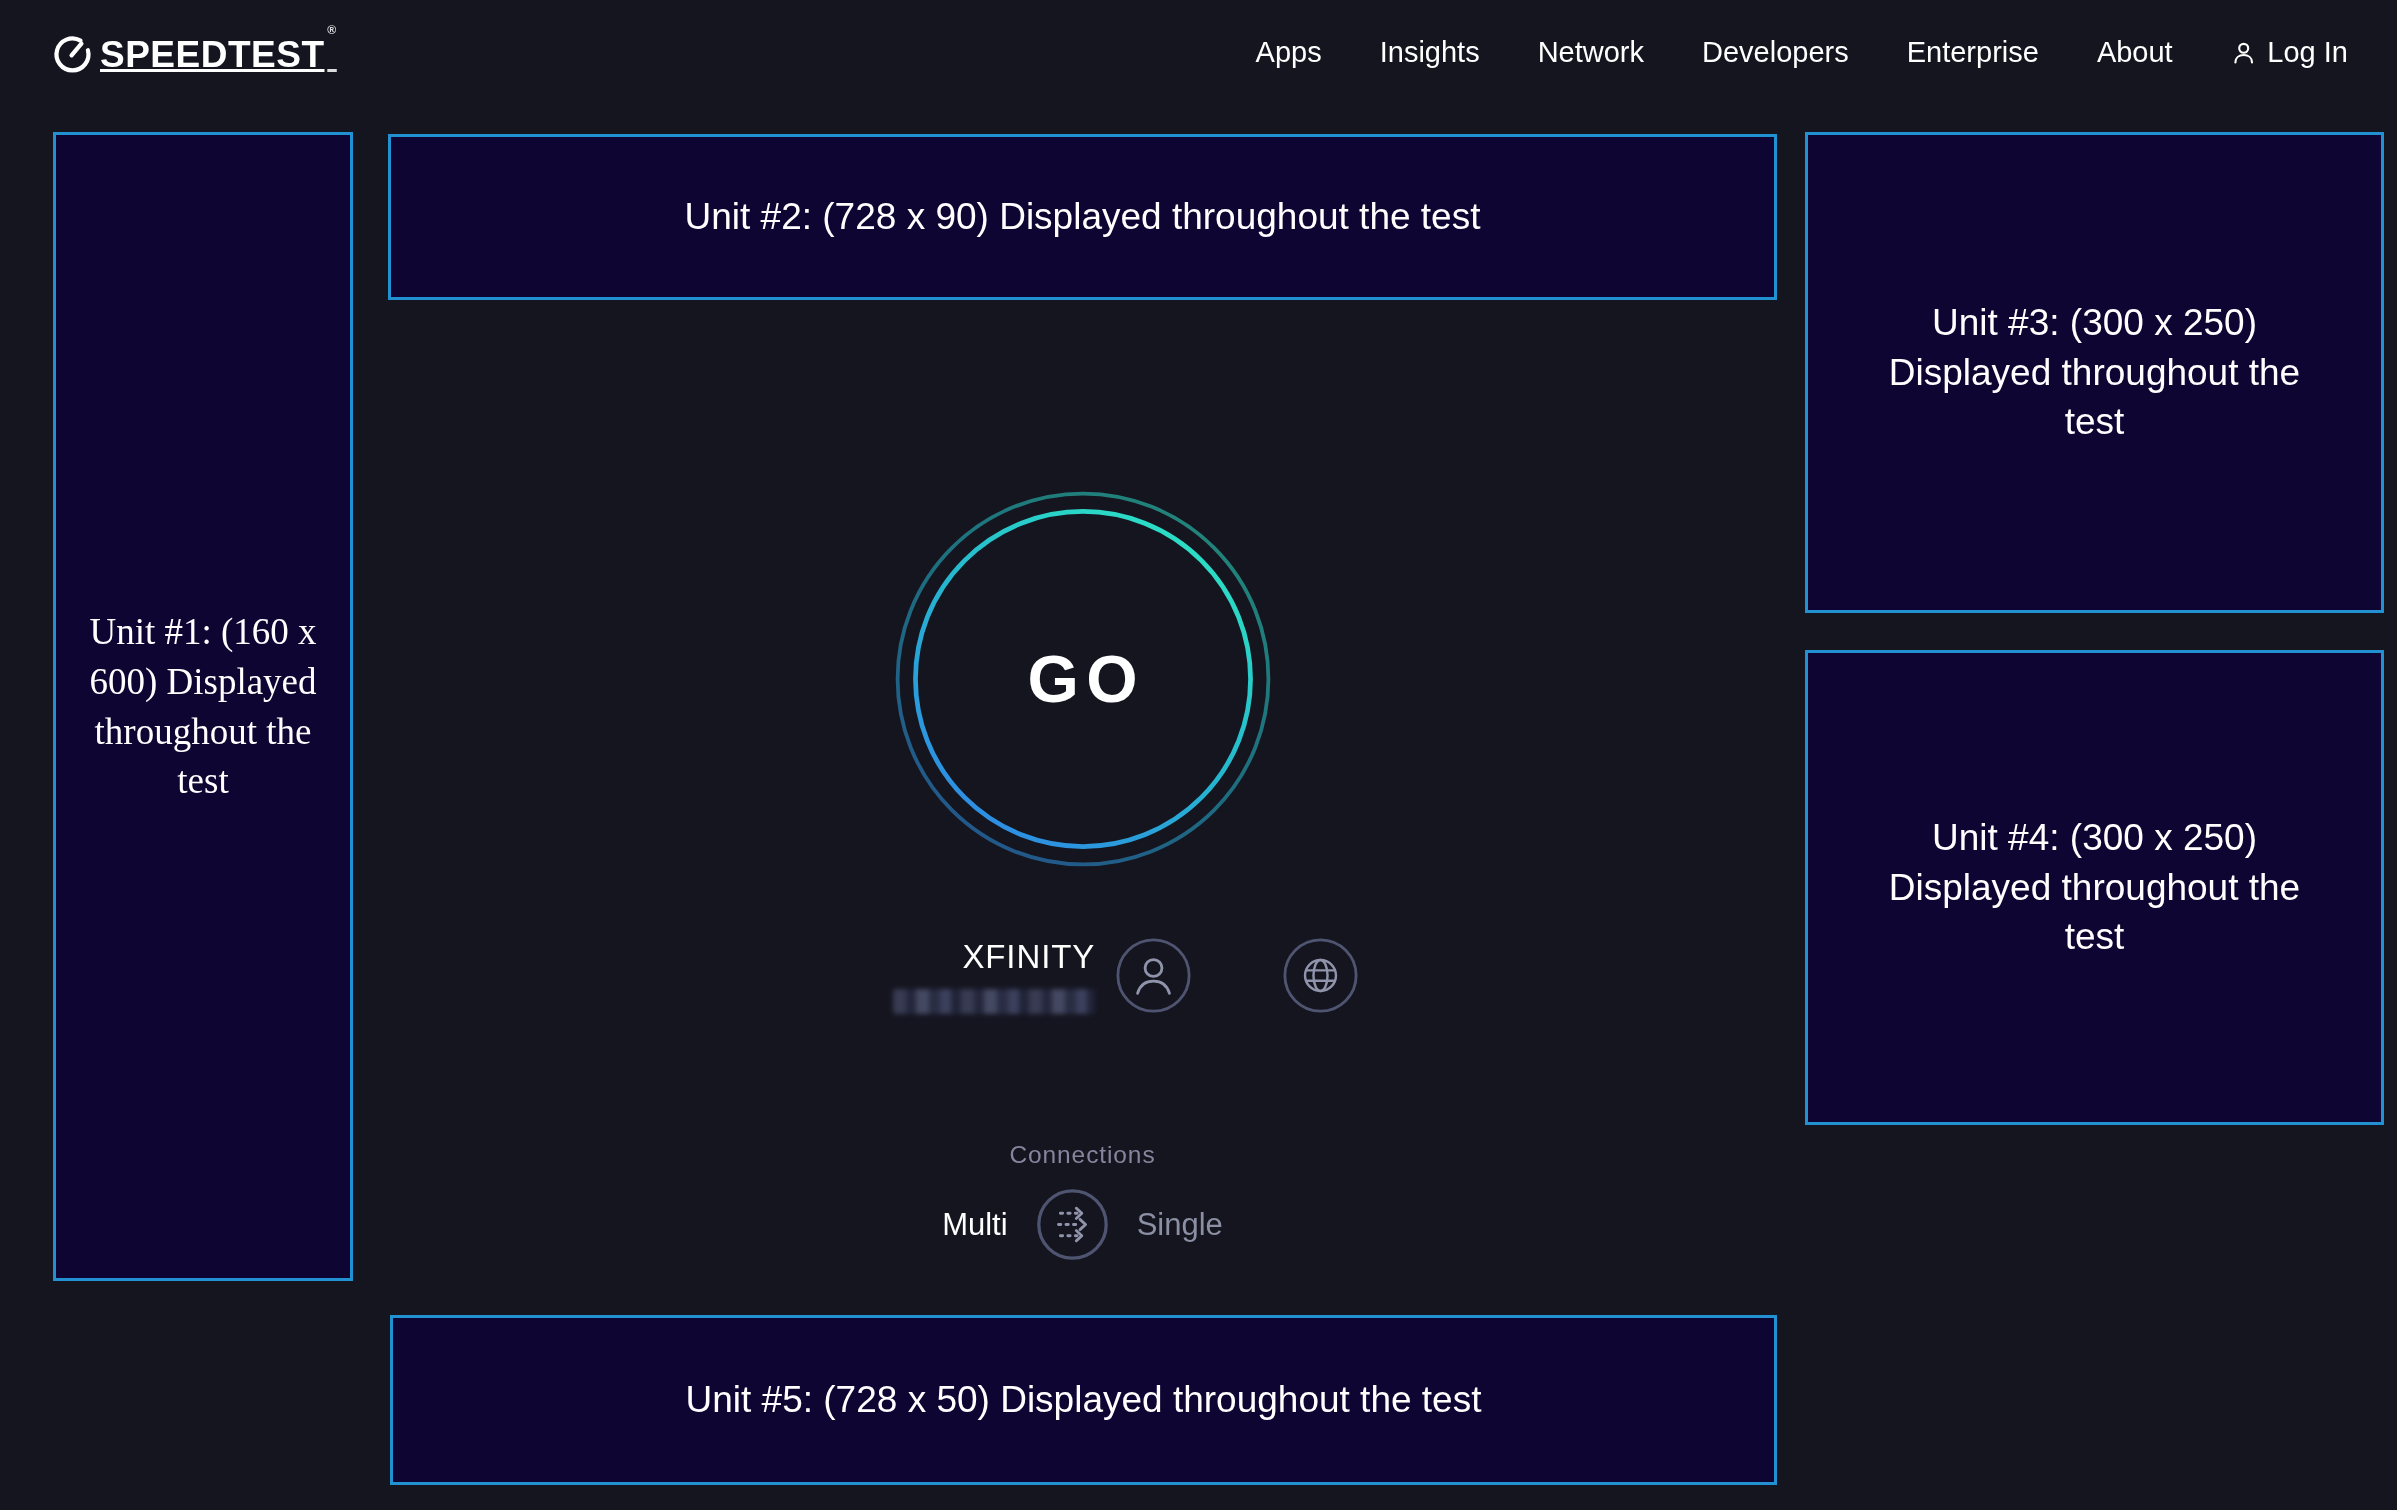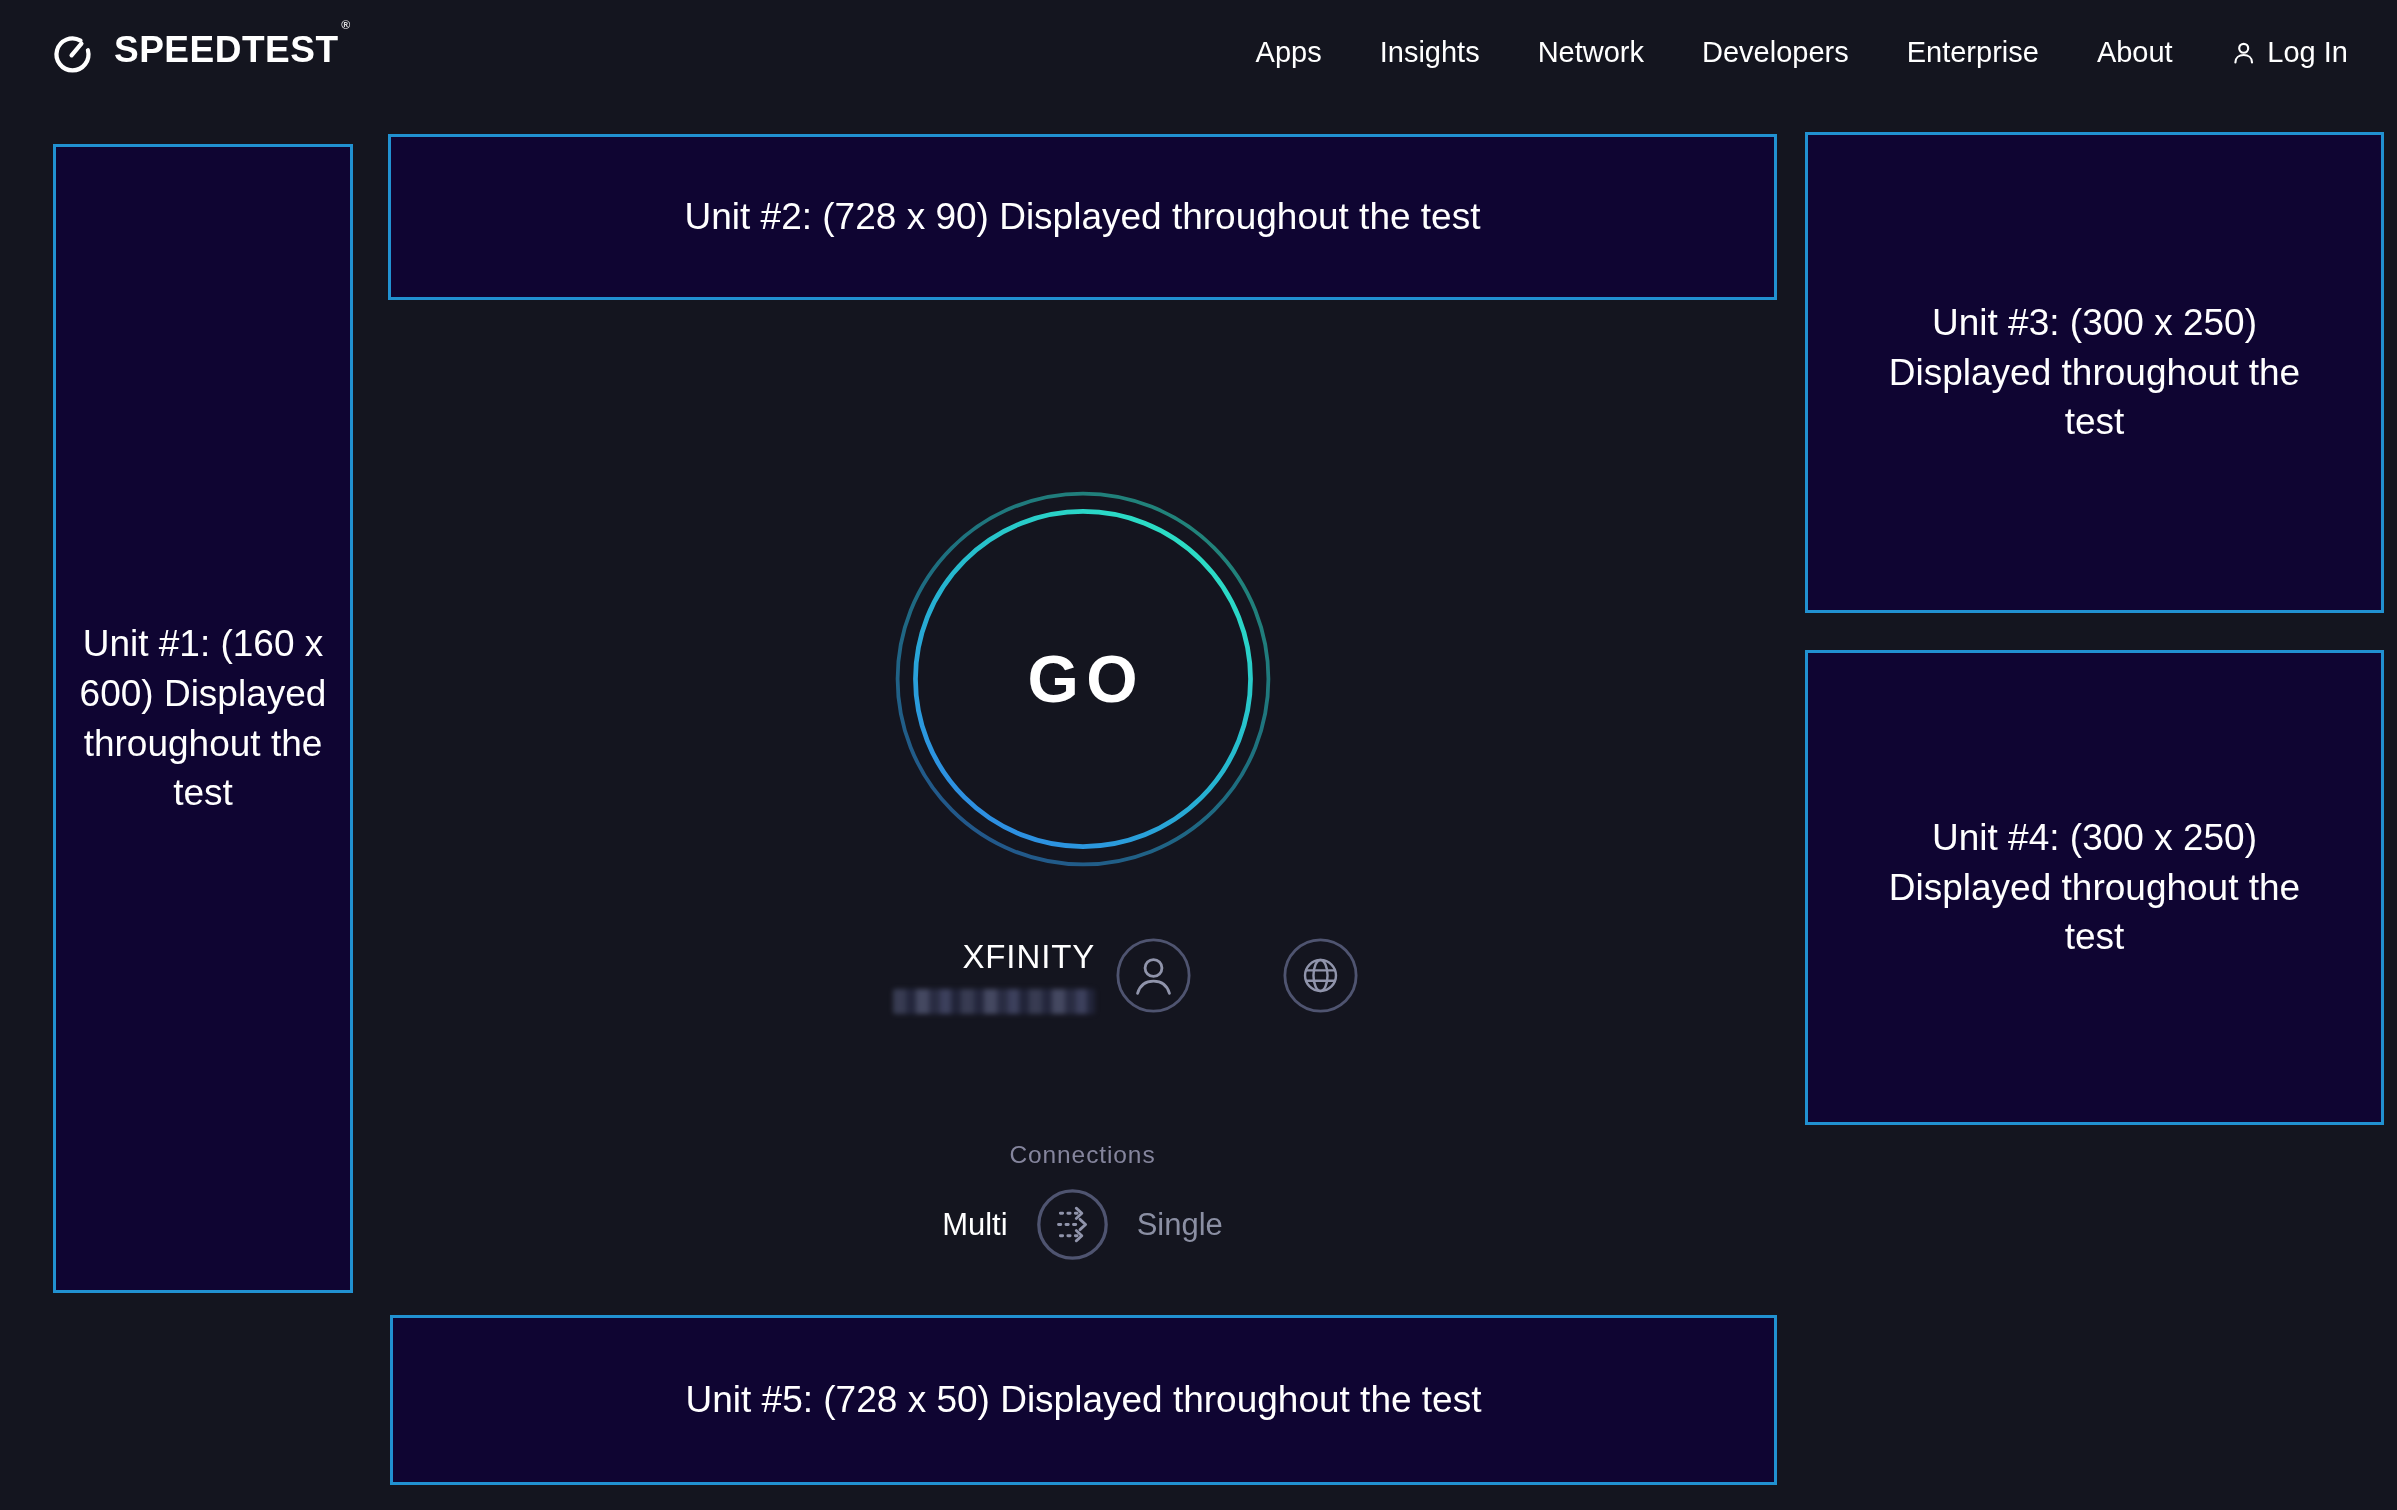--- a/index.html
+++ b/index.html
@@ -9,34 +9,34 @@
     position: relative; overflow: hidden;
     font-family: "Liberation Sans", sans-serif;
     color: #ffffff;
   }
   
   .header {
     position: absolute; top: 0; left: 0; width: 2397px; height: 105px;
     display: flex; align-items: center; justify-content: space-between;
     padding: 0 49px;
   }
-  .brand { display: flex; align-items: flex-start; gap: 18px; cursor: pointer; }
+  .brand { display: flex; align-items: flex-end; gap: 4px; cursor: pointer; text-decoration: underline; }
   .brand-text { font-size: 37px; font-weight: 800; letter-spacing: 0.5px; color: #fff; }
   .brand-tm { font-size: 12.2px; vertical-align: top; position: relative; top: -11.3px; margin-left: 2.8px; opacity: .85; }
   .nav { display: flex; align-items: center; gap: 58px; margin-left: 12px; }
   .nav-item { font-size: 29px; font-weight: 400; color: #fff; cursor: pointer; display: flex; align-items: center; gap: 11.3px; }
   
   .ad {
     position: absolute;
     background: var(--ad-bg, #0f0532);
     border: 3.8px solid var(--ad-border, #2191d1);
     display: flex; align-items: center; justify-content: center;
     text-align: center; color: #fff; font-size: 37px; line-height: 1.35;
   }
-  #ad1 { left: 53px;   top: 144px;  width: 300px;  height: 1149px; }
+  #ad1 { left: 53px;   top: 132px;  width: 300px;  height: 1149px; font-family: Liberation Serif, serif; }
   #ad2 { left: 388px;  top: 134px;  width: 1389px; height: 166px;  }
   #ad3 { left: 1805px; top: 132px;  width: 579px;  height: 481px;  }
   #ad4 { left: 1805px; top: 650px;  width: 579px;  height: 475px;  }
   #ad5 { left: 390px;  top: 1315px; width: 1387px; height: 170px;  }
   #ad1 .ad-text { max-width: 247px; }
   #ad3 .ad-text, #ad4 .ad-text { max-width: 419px; }
   
   .center { position: absolute; left: 388px; top: 0; width: 1389px; height: 1510px; }
   .tabs {
     position: absolute; top: 341px; width: 100%;

